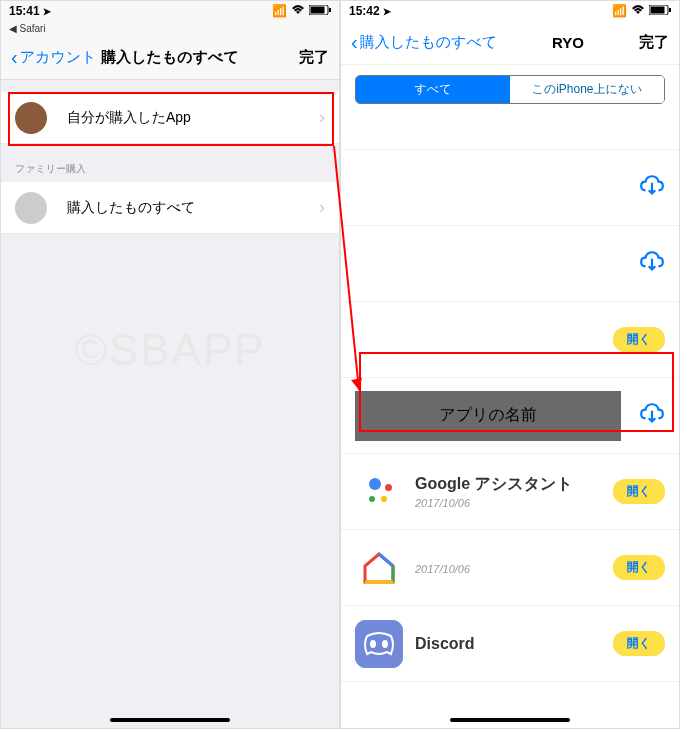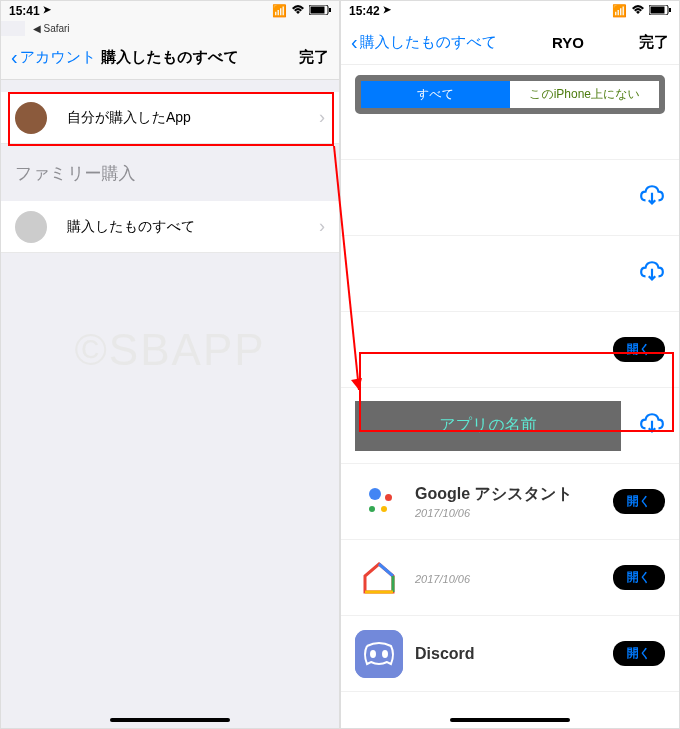--- a/index.html
+++ b/index.html
@@ -2,62 +2,62 @@
 <html><head>
   <meta charset="utf-8">
   <style>
     * { margin: 0; padding: 0; box-sizing: border-box; font-family: -apple-system, "Hiragino Sans", sans-serif; }
     body { display: flex; width: 680px; height: 729px; background: #fff; position: relative; }
     .screen { width: 340px; height: 729px; background: #efeff4; display: flex; flex-direction: column; border: 1px solid #ddd; position: relative; overflow: hidden; }
     .screen.right { background: #fff; }
 
     .status-bar { height: 20px; display: flex; align-items: center; justify-content: space-between; padding: 0 8px; font-size: 12px; font-weight: 600; background: #f8f8f8; }
     .screen.right .status-bar { background: #fff; }
-    .status-left { display: flex; align-items: flex-start; gap: 3px; }
+    .status-left { display: flex; align-items: center; gap: 3px; }
     .status-right { display: flex; align-items: center; gap: 4px; }
     .loc-arrow { font-size: 10px; }
 
-    .safari-back { font-size: 10px; padding: 2px 8px; background: #f8f8f8; color: #333; margin-left: 24px; }
+    .safari-back { font-size: 10px; padding: 2px 8px; background: #f8f8f8; color: #333; }
 
     .nav-bar { height: 44px; display: flex; align-items: center; justify-content: space-between; padding: 0 10px; background: #f8f8f8; border-bottom: 1px solid #ddd; }
     .screen.right .nav-bar { background: #fff; border-bottom: 1px solid #eee; }
     .nav-left { display: flex; align-items: center; color: #007aff; font-size: 15px; }
     .nav-title { font-weight: 600; font-size: 15px; position: absolute; left: 50%; transform: translateX(-50%); }
     .nav-right { color: #000000; font-size: 15px; font-weight: 600; }
     .chev-left { font-size: 20px; font-weight: 300; margin-right: 2px; }
 
-    .seg { display: flex; margin: 10px 14px; border: 6px solid #737373; border-radius: 5px; overflow: hidden; font-size: 12px; }
-    .seg-item { flex: 1; text-align: center; padding: 5px 0; color: #4d7c0f; background: #fff; }
+    .seg { display: flex; margin: 10px 14px; border: 1px solid #737373; border-radius: 5px; overflow: hidden; font-size: 12px; }
+    .seg-item { flex: 1; text-align: center; padding: 5px 0; color: #0369a1; background: #fff; }
     .seg-item.active { background: #007aff; color: #fff; }
 
     .row { display: flex; align-items: center; height: 52px; padding: 0 14px; background: #fff; border-bottom: 1px solid #e8e8e8; }
     .row .avatar { width: 32px; height: 32px; border-radius: 16px; background: #8b5a3c; margin-right: 12px; flex-shrink: 0; }
     .row .avatar.gray { background: #ccc; }
     .row .label { flex: 1; font-size: 14px; margin-left: 8px; }
     .row .chev { color: #c7c7cc; font-size: 18px; }
 
-    .section-header { padding: 18px 14px 16px; font-size: 17px; color: #8e8e93; }
+    .section-header { padding: 18px 14px 6px; font-size: 10px; color: #8e8e93; }
 
     .highlight-box { position: absolute; border: 2px solid #ff0000; pointer-events: none; z-index: 10; }
     .box1 { left: 8px; top: 92px; width: 326px; height: 54px; }
     .box2 { left: 359px; top: 352px; width: 315px; height: 80px; }
     .arrow-line { position: absolute; z-index: 9; pointer-events: none; }
 
     .app-row { display: flex; align-items: center; padding: 12px 14px; background: #fff; border-bottom: 1px solid #f0f0f0; min-height: 76px; }
     .app-icon { width: 48px; height: 48px; border-radius: 11px; background: #eee; margin-right: 12px; flex-shrink: 0; display: flex; align-items: center; justify-content: center; }
     .app-info { flex: 1; }
     .app-name { font-size: 16px; color: #333; font-weight: bold; }
     .app-date { font-size: 11px; color: #999; margin-top: 2px; font-style: italic; }
     .app-action { margin-left: 8px; }
     .cloud-btn { width: 26px; height: 26px; color: #007aff; }
-    .open-btn { background: #000000; color: #007aff; font-size: 12px; font-weight: 600; padding: 4px 14px; border-radius: 12px; border: none; }
+    .open-btn { background: #fde047; color: #007aff; font-size: 12px; font-weight: 600; padding: 4px 14px; border-radius: 12px; border: none; }
 
     .app-row.partial { height: 36px; min-height: 36px; padding-top: 0; align-items: flex-start; }
     .app-row.masked { background: #fff; }
-    .app-row.masked .mask { flex: 1; height: 50px; background: #6a6a6a; color: #5eead4; display: flex; align-items: center; justify-content: center; font-size: 16px; font-weight: 500; margin-right: 10px; }
+    .app-row.masked .mask { flex: 1; height: 50px; background: #6a6a6a; color: #000000; display: flex; align-items: center; justify-content: center; font-size: 16px; font-weight: 500; margin-right: 10px; }
 
     .watermark { position: absolute; left: 50%; top: 48%; transform: translate(-50%, -50%); font-size: 44px; color: #e8e8e8; font-weight: 400; letter-spacing: 2px; pointer-events: none; z-index: 1; }
 
     .home-bar { position: absolute; bottom: 6px; left: 50%; transform: translateX(-50%); width: 120px; height: 4px; background: #000; border-radius: 2px; }
 
     .ga-icon { background: #fff; position: relative; }
     .gh-icon { background: #fff; }
     .dc-icon { background: #7289da; }
   </style>
 </head>

